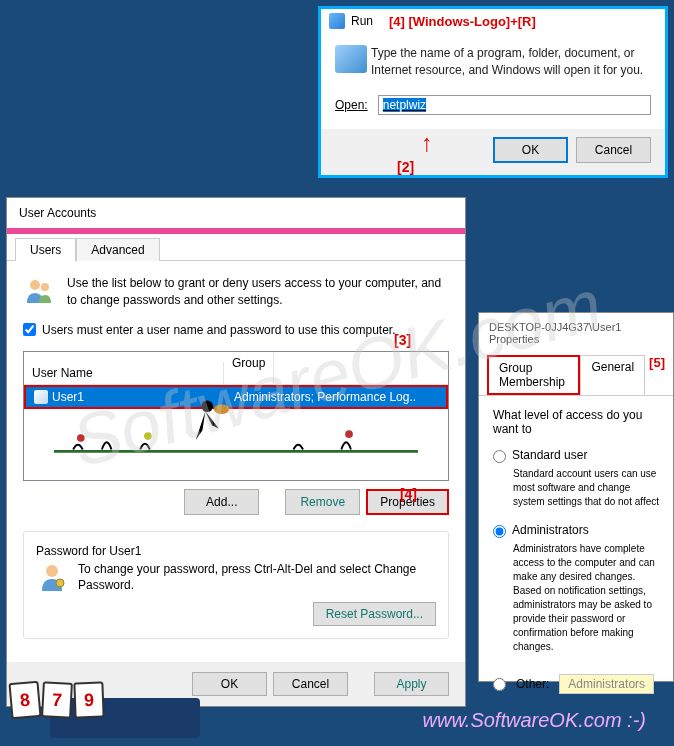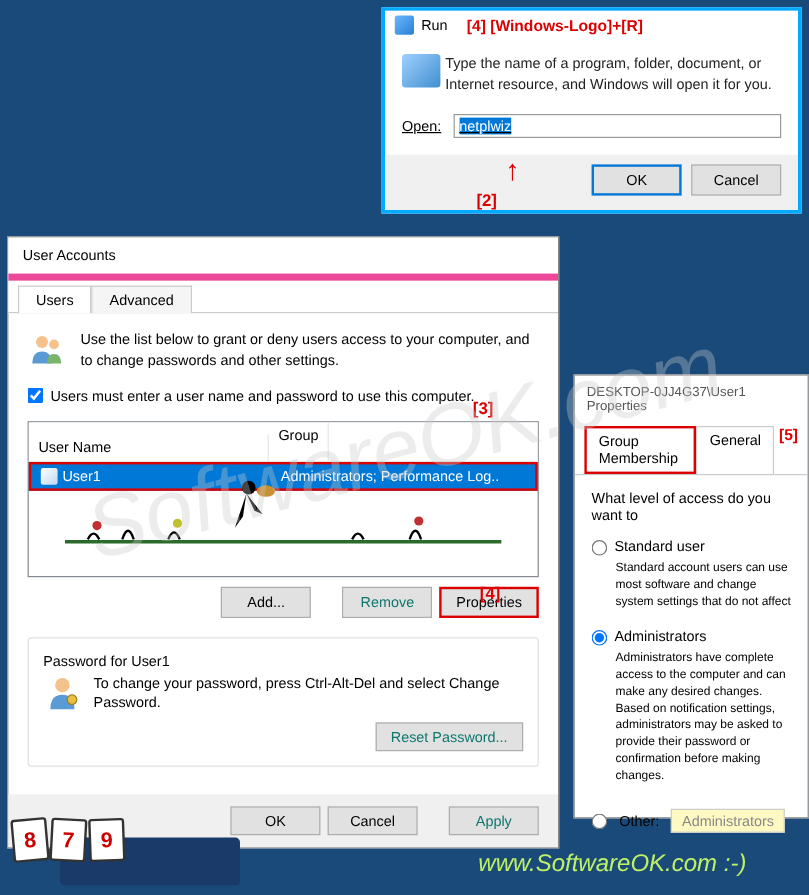--- a/index.html
+++ b/index.html
@@ -157,24 +157,24 @@
       left: 50px;
       width: 150px;
       height: 40px;
       background: #1a3a6a;
       border-radius: 4px;
       z-index: 8;
     }
     .footer-url {
       position: absolute;
       bottom: 14px;
-      right: 52px;
+      right: 28px;
       font-size: 20px;
       font-style: italic;
-      color: #bef264;
+      color: #f0abfc;
       z-index: 10;
     }
   </style>
 </head>
 <body>
 
 <div class="watermark">SoftwareOK.com</div>
 
 <div class="run-dialog">
   <div class="run-title-bar">

